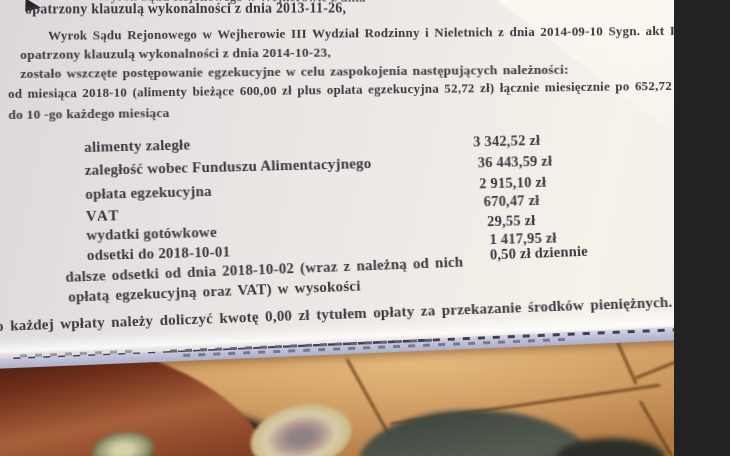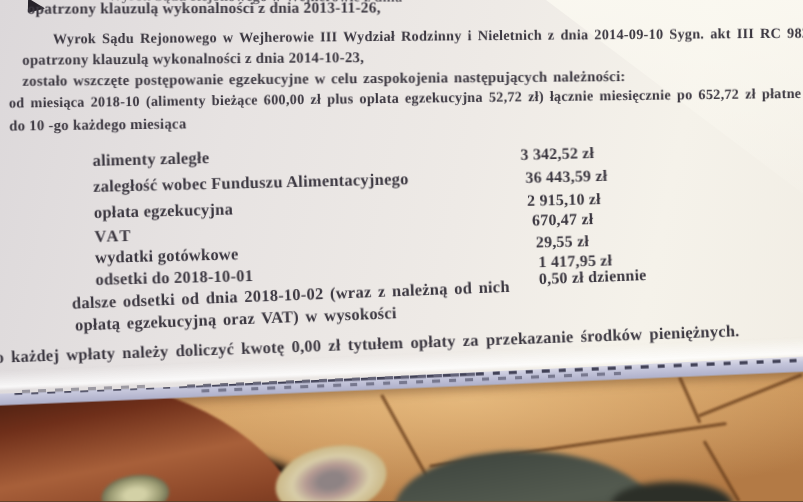--- a/index.html
+++ b/index.html
@@ -1,17 +1,17 @@
 <!DOCTYPE html>
 <html><head>
 <meta charset="utf-8">
 <style>
   html,body{margin:0;padding:0;background:#222;}
   .photo{
-    position:relative; width:730px; height:456px; overflow:hidden;
+    position:relative; width:674px; height:456px; overflow:hidden;
     background:#b97f49;
     font-family:"Liberation Serif","DejaVu Serif",serif;
   }
   
   .floor{position:absolute;left:0;top:250px;width:730px;height:206px;
     background:linear-gradient(175deg,#8a5a33 0%,#bf8650 30%,#cf9a5e 55%,#b37a45 90%);}
   .floor-glow{position:absolute;left:0;top:0;width:100%;height:100%;
     background:radial-gradient(ellipse at 58% 55%, rgba(255,220,160,.45), rgba(255,220,160,0) 62%);}
   .grout{position:absolute;height:3px;background:#6a3f1d;filter:blur(1.1px);opacity:.8;border-radius:2px;}
   

